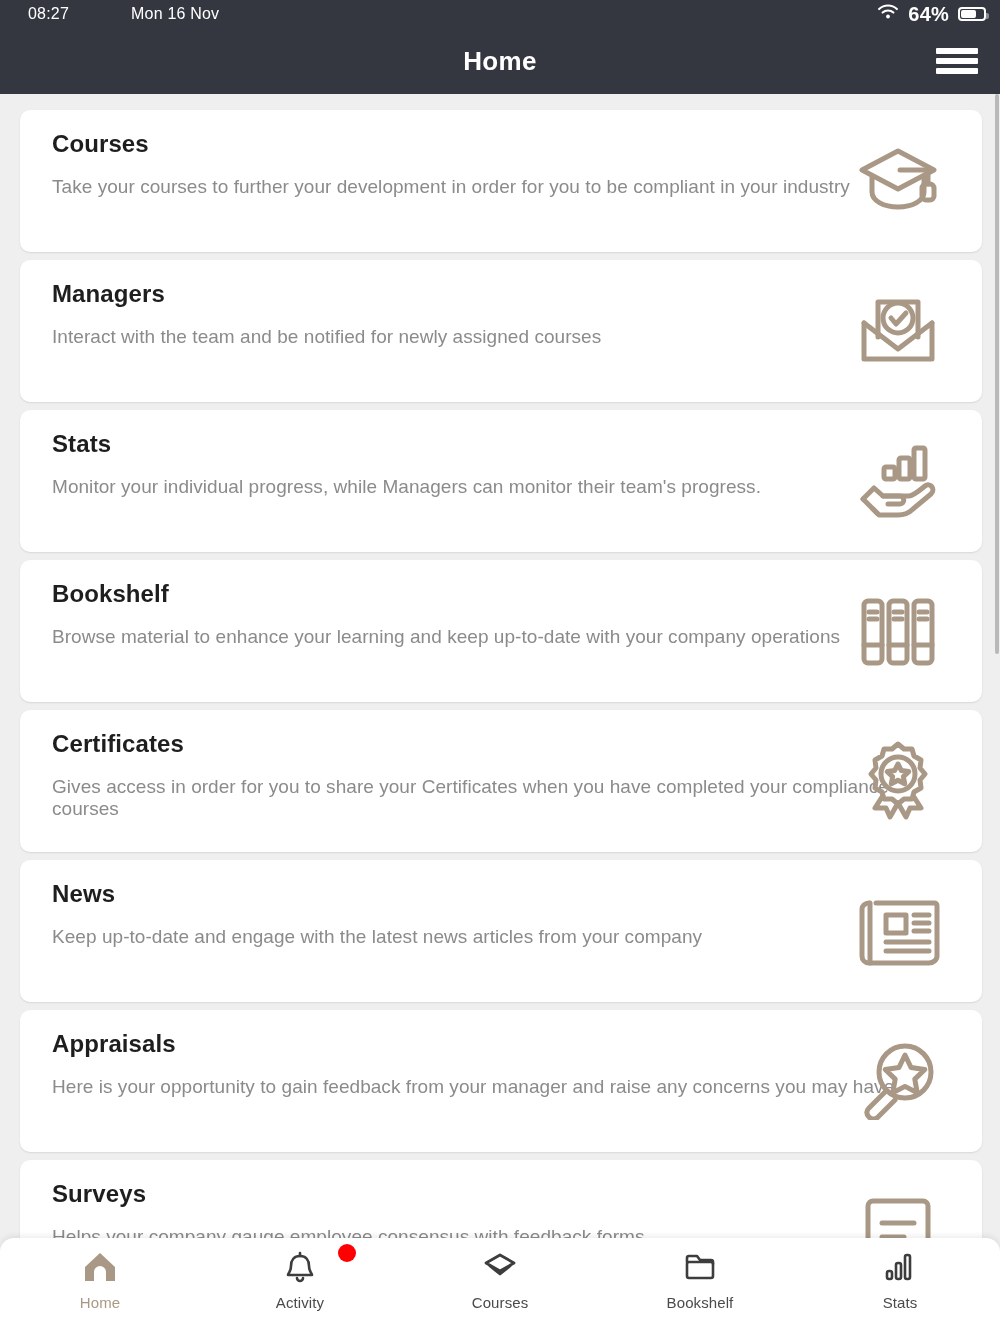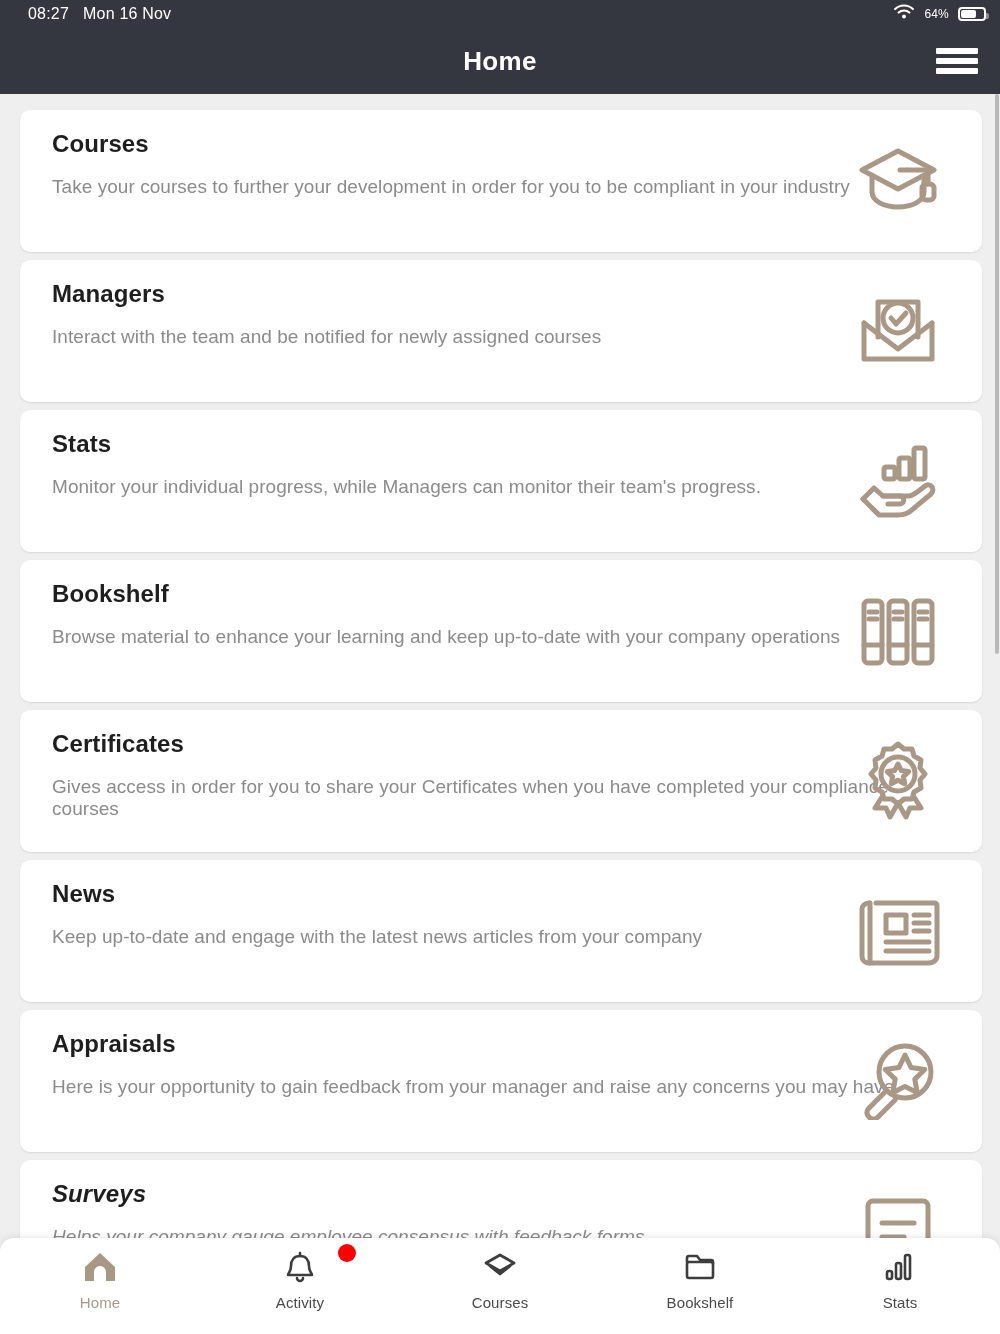--- a/index.html
+++ b/index.html
@@ -14,24 +14,24 @@
   
   .statusbar {
     position: absolute; top: 0; left: 0; width: 1000px; height: 28px;
     background: #343740; color: #ffffff;
     display: flex; align-items: center; justify-content: space-between;
     padding: 0 14px 0 28px;
     font-size: 16px; letter-spacing: 0.2px;
   }
   .sb-left { display: flex; align-items: center; gap: 14px; }
   .sb-time { font-weight: 500; }
-  .sb-date { font-weight: 500; }
+  .sb-date { font-weight: 500; margin-left: 48px; }
   .sb-right { display: flex; align-items: center; gap: 9px; }
   .wifi-icon { display: block; }
-  .sb-batt-pct { font-weight: 400; font-size: 12px; }
+  .sb-batt-pct { font-weight: 700; font-size: 20px; }
   .battery {
     width: 28px; height: 14px; border: 2px solid #ffffff; border-radius: 4px;
     position: relative; display: inline-block;
   }
   .battery::after {
     content: ""; position: absolute; right: -5px; top: 4px;
     width: 3px; height: 6px; background: #8b8d94; border-radius: 0 2px 2px 0;
   }
   .battery .lvl {
     position: absolute; left: 1px; top: 1px; bottom: 1px;
@@ -72,21 +72,21 @@
     font-size: 19px; color: #8b8b8b; font-weight: 400;
     letter-spacing: 0.05px; padding-left: 19px;
   }
   .card-icon {
     position: absolute; right: 42px; top: 50%; transform: translateY(-50%);
     width: 84px; height: 84px; display: flex; align-items: center; justify-content: center;
   }
   .card-icon svg { display: block; }
 
   
-  .card.partial { height: 142px; font-style: italic; }
+  .card.partial { height: 142px; }
 
   
   .scrollbar-track {
     position: absolute; right: 0; top: 94px; width: 6px; height: 1144px;
     background: transparent;
   }
   .scrollbar-thumb {
     position: absolute; right: 1px; top: 0px; width: 4px; height: 560px;
     background: rgba(120,120,120,0.45); border-radius: 3px;
   }

